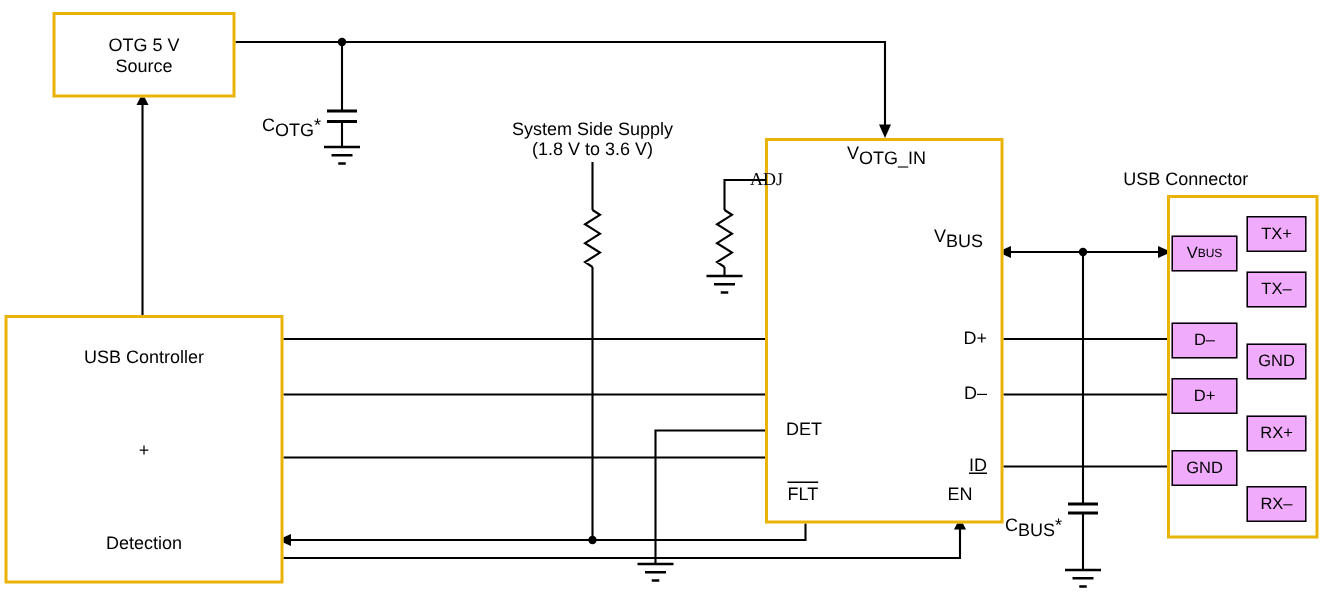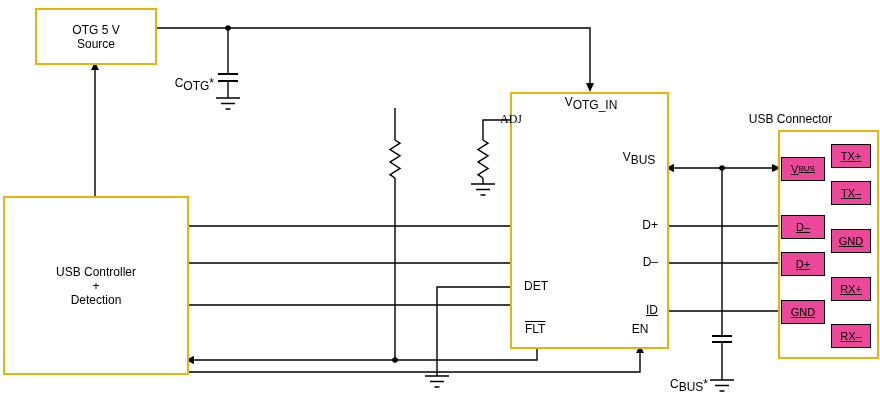--- a/index.html
+++ b/index.html
@@ -2,22 +2,22 @@
 <html><head>
 <meta charset="utf-8">
 <style>
   html,body{margin:0;padding:0;background:#fff;}
   #stage{position:relative;width:880px;height:404px;background:#ffffff;overflow:hidden;
          font-family:"Liberation Sans", sans-serif;color:#000;}
   svg{position:absolute;left:0;top:0;z-index:1;}
   .box{position:absolute;border:2px solid #eab308;background:#fff;z-index:2;
        display:flex;flex-direction:column;align-items:center;justify-content:center;
        text-align:center;font-size:12px;line-height:14px;}
-  .pinbox{position:absolute;border:1.5px solid #000;background:#ec4899;z-index:3;
-          display:flex;align-items:center;justify-content:center;font-size:11px;line-height:11px;text-decoration:underline;}
+  .pinbox{position:absolute;border:1.5px solid #000;background:#f0abfc;z-index:3;
+          display:flex;align-items:center;justify-content:center;font-size:11px;line-height:11px;}
   .lbl{position:absolute;font-size:12px;line-height:13px;white-space:nowrap;z-index:3;}
   .right{text-align:right;}
   .center{text-align:center;}
   sub{font-size:12px;line-height:1;}
   .pinbox sub{font-size:8px;}
   .ov{text-decoration:overline;}
   .chipname{position:absolute;z-index:3;font-size:12px;}
 </style>
 </head>
 <body>
@@ -77,42 +77,46 @@
       <polygon points="674,164 674,172 665,168"></polygon>
       <polygon points="772,164 772,172 781,168"></polygon>
     </g>
   </svg>
 
   <div class="box" style="left:35px;top:8px;width:118px;height:53px;">
     <div>OTG 5 V</div>
     <div>Source</div>
   </div>
 
-  <div class="box" style="left:3px;top:196px;width:182px;height:175px;">
+  <div class="box" style="left:3px;top:210px;width:182px;height:175px;gap:48px;">
     <div>USB Controller</div>
     <div>+</div>
     <div>Detection</div>
   </div>
 
   <div class="box" style="left:510px;top:92px;width:155px;height:253px;"></div>
 
   <div class="lbl" style="left:500px;top:113px;font-family:Liberation Serif, serif;">ADJ</div>
   <div class="lbl center" style="left:556px;top:96px;width:70px;"><span>V</span><sub>OTG_IN</sub></div>
   <div class="lbl right" style="left:620px;top:151px;width:38px;text-align:center;"><span>V</span><sub>BUS</sub></div>
   <div class="lbl right" style="left:630px;top:219px;width:28px;">D+</div>
   <div class="lbl right" style="left:630px;top:256px;width:28px;">D–</div>
   <div class="lbl right" style="left:630px;top:304px;width:28px;text-decoration:underline;">ID</div>
   <div class="lbl" style="left:524px;top:280px;">DET</div>
   <div class="lbl" style="left:525px;top:323px;"><span class="ov">FLT</span></div>
   <div class="lbl center" style="left:626px;top:323px;width:28px;">EN</div>
 
   <div class="lbl right" style="left:148px;top:77px;width:66px;"><span>C</span><sub>OTG</sub><span>*</span></div>
 
+  <div class="lbl center" style="left:300px;top:80px;width:190px;">
+    <div>System Side Supply</div>
+    <div>(1.8 V to 3.6 V)</div>
+  </div>
 
-  <div class="lbl right" style="left:642px;top:378px;width:66px;"><span>C</span><sub>BUS</sub><span>*</span></div>
+  <div class="lbl right" style="left:642px;top:344px;width:66px;"><span>C</span><sub>BUS</sub><span>*</span></div>
 
   <div class="lbl center" style="left:742px;top:113px;width:97px;">USB Connector</div>
   <div class="box" style="left:778px;top:130px;width:97px;height:225px;"></div>
 
   <div class="pinbox" style="left:781px;top:157px;width:42px;height:22px;">
       <span>V</span>
       <sub>BUS</sub>
     </div>
   <div class="pinbox" style="left:781px;top:215px;width:42px;height:22px;">D–</div>
   <div class="pinbox" style="left:781px;top:252px;width:42px;height:22px;">D+</div>

